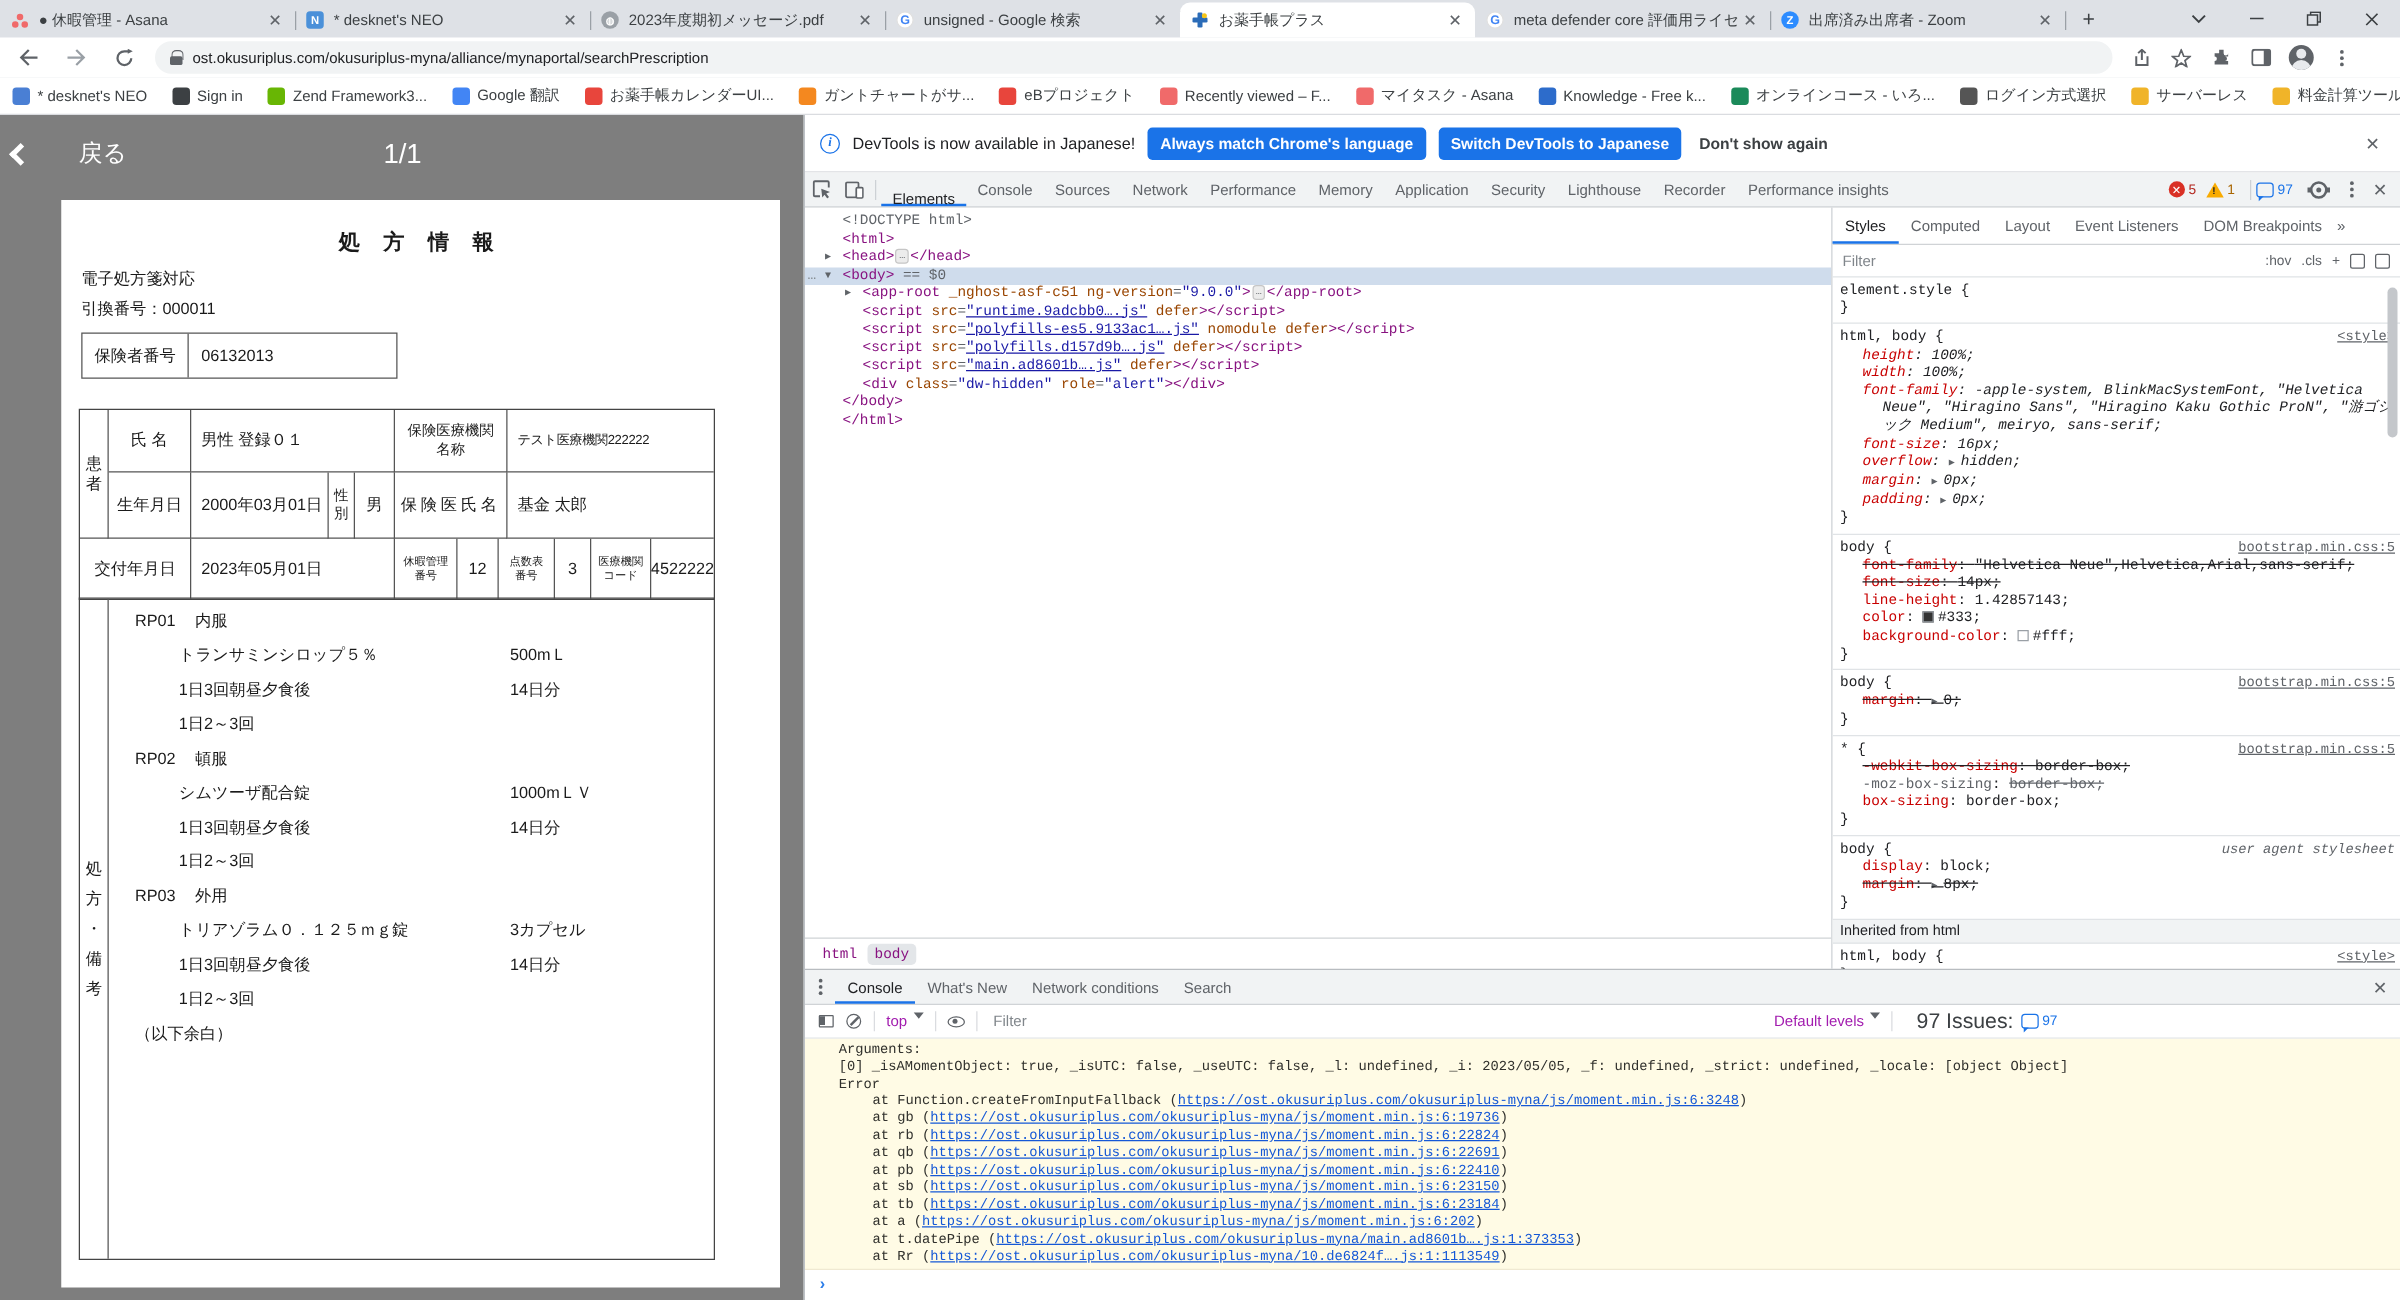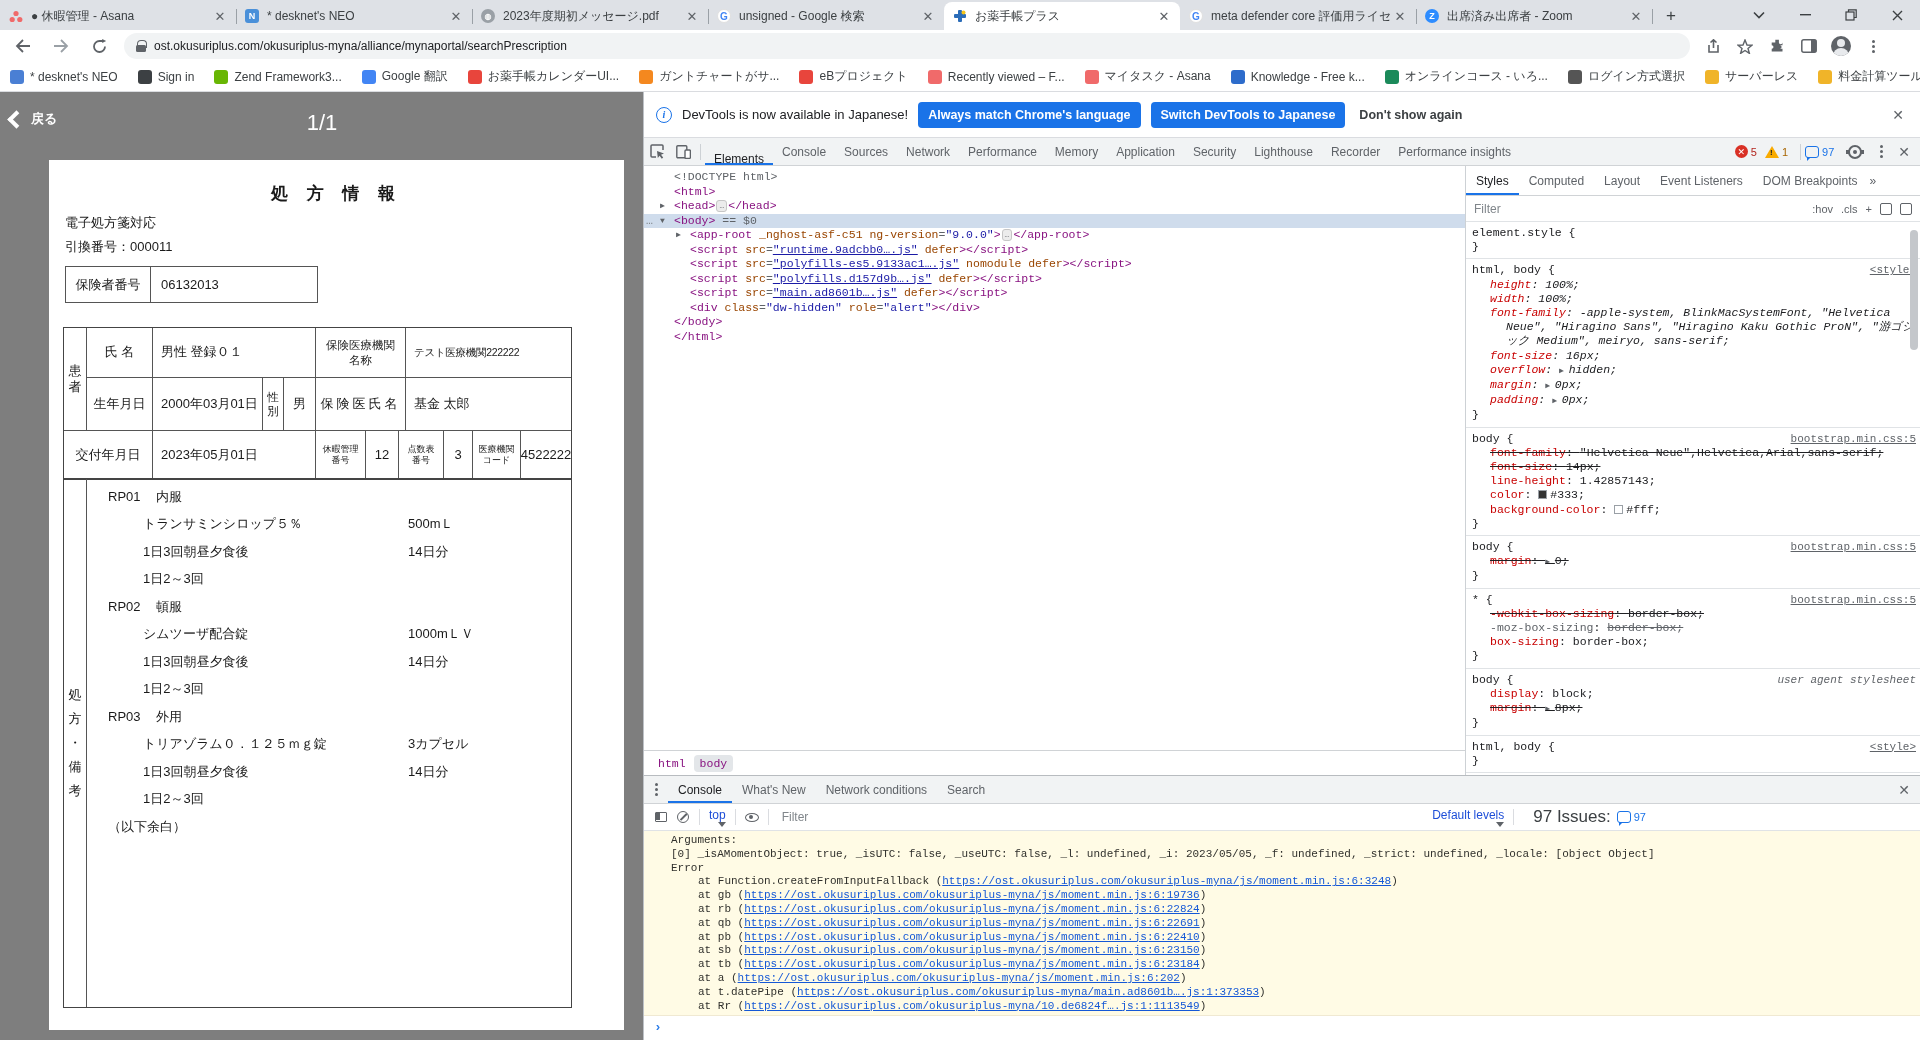--- a/index.html
+++ b/index.html
@@ -34,21 +34,21 @@
 
   #bookmarks { position:absolute; left:0; top:62px; width:1920px; height:30px; background:#fff; display:flex; align-items:center; padding:0 10px; border-bottom:1px solid #dadce0; }
   .bm { display:flex; align-items:center; margin-right:20px; cursor:pointer; white-space:nowrap; }
   .bm .bm-ic { width:14px; height:14px; border-radius:3px; margin-right:6px; }
   .bm .bm-label { font-size:12px; color:#3c4043; }
 
   
   #viewer { position:absolute; left:0; top:92px; width:643px; height:948px; background:#7e7e7e; }
   #back-btn { position:absolute; left:10px; top:18px; display:flex; align-items:center; color:#fff; cursor:pointer; }
   #back-btn .chev { width:13px; height:13px; border-left:4px solid #fff; border-bottom:4px solid #fff; transform:rotate(45deg); margin-right:8px; }
-  #back-btn .bl { font-size:13px; font-weight:bold; }
+  #back-btn .bl { font-size:19px; font-weight:normal;margin-left:32px; }
   #page-ind { position:absolute; left:322px; top:18px; transform:translateX(-50%); color:#fff; font-size:22px; }
   #doc { position:absolute; left:49px; top:68px; width:575px; height:870px; background:#fff; color:#1a1a1a; font-size:13px; }
   #doc-title { position:absolute; left:0; right:0; top:22px; text-align:center; font-size:17px; font-weight:bold; letter-spacing:7px; }
   #doc-tag { position:absolute; left:16px; top:54px; }
   #doc-exch { position:absolute; left:16px; top:78px; }
   #insurer { position:absolute; left:16px; top:106px; width:253px; height:37px; border:1px solid #555; display:flex; }
   #insurer .ilabel { width:85px; border-right:1px solid #555; display:flex; align-items:center; justify-content:center; }
   #insurer .ival { flex:1; display:flex; align-items:center; padding-left:10px; }
 
   #ptable { position:absolute; left:14px; top:167px; width:509px; border:1px solid #444; }
@@ -159,21 +159,21 @@
   .dr-tab { padding:0 10px; height:27px; display:flex; align-items:center; color:#5f6368; font-size:12px; cursor:pointer; }
   .dr-tab.active { color:#202124; border-bottom:2px solid #1a73e8; padding-top:2px; }
   #drawer-tabs .x-btn { margin-left:auto; margin-right:6px; }
   #console-bar { height:27px; border-bottom:1px solid #e0e3e6; display:flex; align-items:center; padding:0 6px; }
   .cb-ic { width:22px; height:22px; display:flex; align-items:center; justify-content:center; color:#5f6368; }
   .dock-ic { width:12px; height:10px; border:1.5px solid #5f6368; border-radius:1px; position:relative; }
   .dock-ic::after { content:""; position:absolute; left:0; top:0; width:4px; height:7px; background:#5f6368; }
   .nosym { width:12px; height:12px; border:1.5px solid #5f6368; border-radius:7px; position:relative; }
   .nosym::after { content:""; position:absolute; left:0.5px; top:4px; width:9px; height:1.5px; background:#5f6368; transform:rotate(-45deg); }
   .cb-sep { width:1px; height:16px; background:#dadce0; margin:0 5px; }
-  .cb-sel { display:flex; align-items:flex-end; color:#1d4ed8; font-size:12px; padding:0 4px;flex-direction:column; }
+  .cb-sel { display:flex; align-items:flex-start; color:#a21caf; font-size:12px; padding:0 4px; }
   .caret { width:0; height:0; border-left:4px solid transparent; border-right:4px solid transparent; border-top:5px solid #5f6368; margin-left:5px; }
   .eye { width:14px; height:9px; border:1.5px solid #5f6368; border-radius:50%; position:relative; }
   .eye::after { content:""; position:absolute; left:3.5px; top:1.5px; width:4px; height:4px; border-radius:2px; background:#5f6368; }
   #console-filter { flex:1; color:#80868b; font-size:12px; margin-left:8px; }
   #cb-right { display:flex; align-items:center; margin-left:auto; margin-right:260px; }
   .iss-label { color:#3c4043; font-size:17px; margin:0 6px 0 14px; }
   #console-log { background:#fffbe5; border-bottom:1px solid #f0e9d2; font-family:"Liberation Mono","DejaVu Sans Mono",monospace; font-size:11px; line-height:13.8px; color:#30302c; padding:3px 0 2px 0; white-space:nowrap; overflow:hidden; }
   .cl { padding-left:27px; }
   .cl.stack { padding-left:54px; }
   .cl-link { color:#1558d6; text-decoration:underline; }
@@ -664,20 +664,21 @@
           </div>
           <div class="rule">
             <div class="rule-head">
               <span class="sel-txt">body {</span>
               <span class="rule-link plain">user agent stylesheet</span>
             </div>
             <div class="prop"><span class="pn">display</span>: <span class="pv">block;</span></div>
             <div class="prop struck"><span class="pn">margin</span>: <span class="parr">▶ </span><span class="pv">8px;</span></div>
             <div class="rule-close">}</div>
           </div>
+          <div class="inh-label">Inherited from html</div>
           <div class="rule">
             <div class="rule-head">
               <span class="sel-txt">html, body {</span>
               <span class="rule-link">&lt;style&gt;</span>
             </div>
             <div class="rule-close">}</div>
           </div>
         </div>
       <div id="st-scroll"></div>
     </div>

